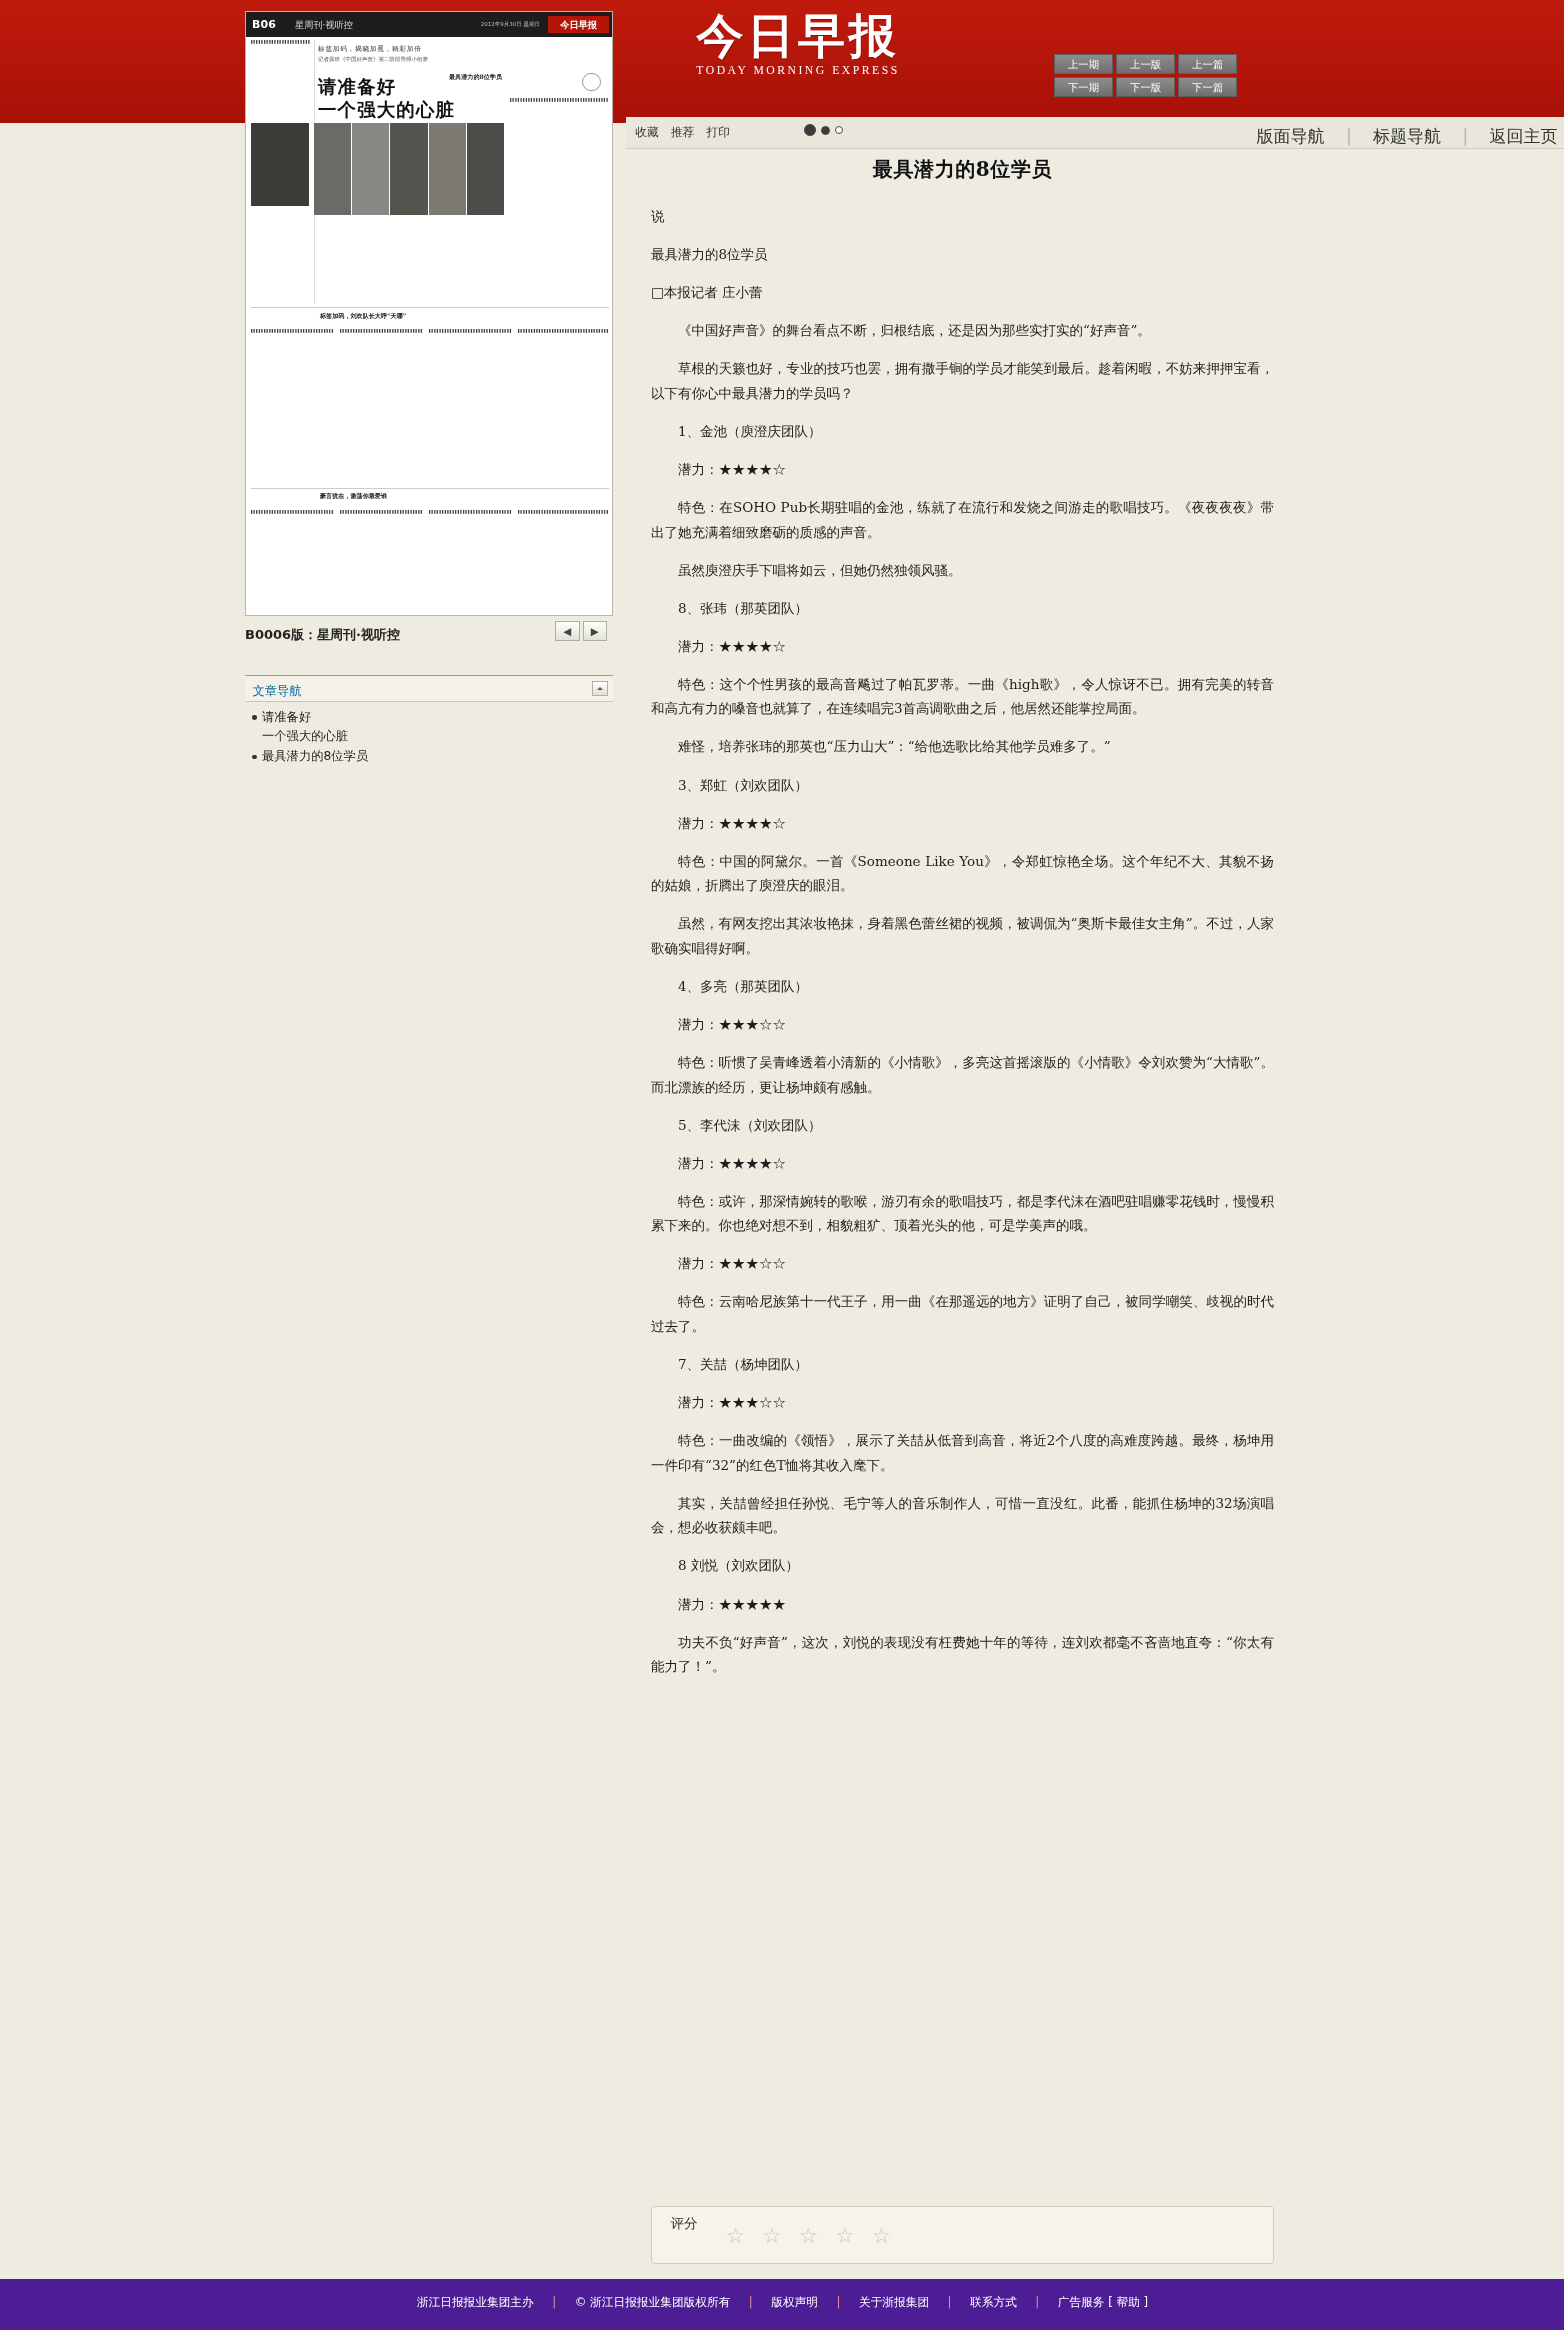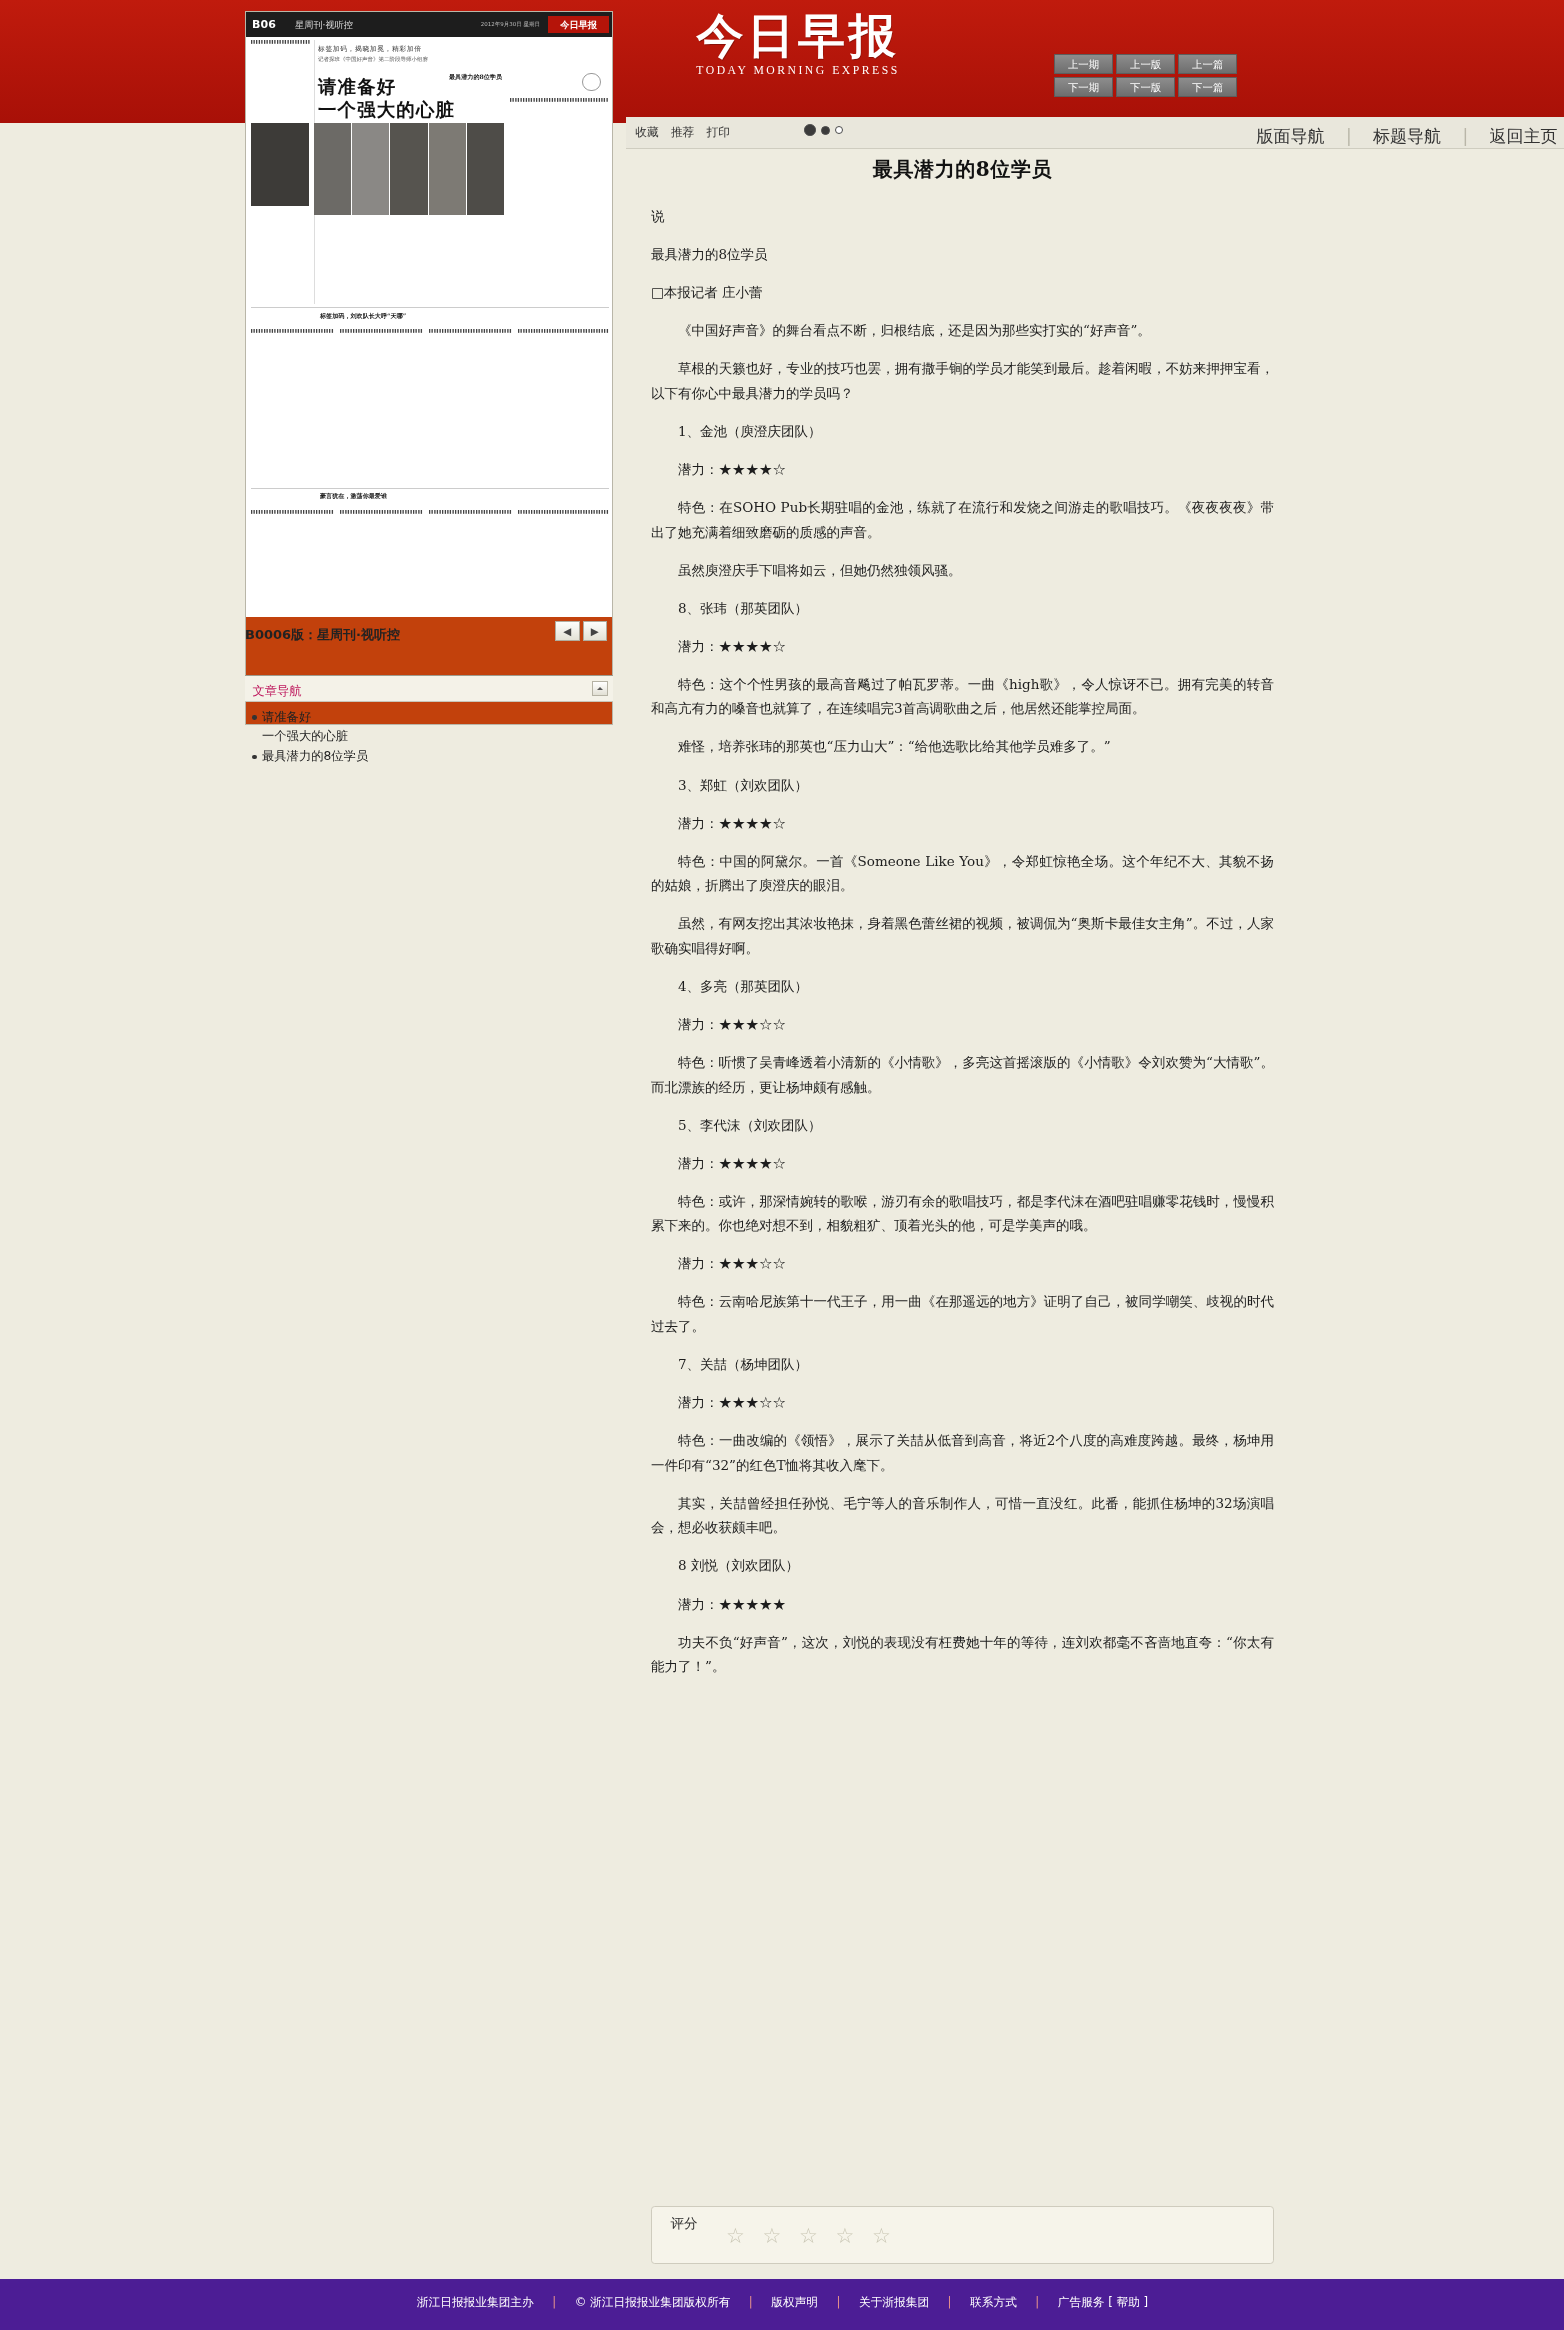--- a/index.html
+++ b/index.html
@@ -101,22 +101,22 @@
   .toolbar .right span { margin-left: 16px; cursor: pointer; }
   .toolbar .sep { color: #b9b6a8; margin-left: 13.5px; }
 
   
   .leftcol {
     position: absolute;
     left: 245px; top: 11px;
     width: 368px;
   }
   .paperthumb {
-    width: 368px; height: 714px;
-    background: #c2410c;
+    width: 368px; height: 605px;
+    background: #4c1d95;
     border: 0.6px solid #b9b6a8;
     position: relative;
     overflow: hidden;
   }
   .pt-head {
     position: absolute; left: 0; top: 0;
     width: 368px; height: 24.5px;
     background: #1d1d1d;
     color: #fff;
   }
@@ -214,21 +214,21 @@
     border-top: 1.2px solid #9e9b8d;
   }
   .an-head {
     position: relative;
     height: 26px;
     border-bottom: 0.6px solid #c9c6b8;
     background: #f4f2e8;
   }
   .an-head .t {
     position: absolute; left: 7.4px; top: 6.8px;
-    font-size: 12.3px; color: #be185d;
+    font-size: 12.3px; color: #0369a1;
   }
   .an-collapse {
     position: absolute; right: 4.9px; top: 4.9px;
     width: 16px; height: 14.7px;
     border: 0.6px solid #b5b2a4;
     background: linear-gradient(180deg,#fff 0%,#e2e0d4 100%);
     cursor: pointer;
   }
   .an-collapse:after {
     content: "";

